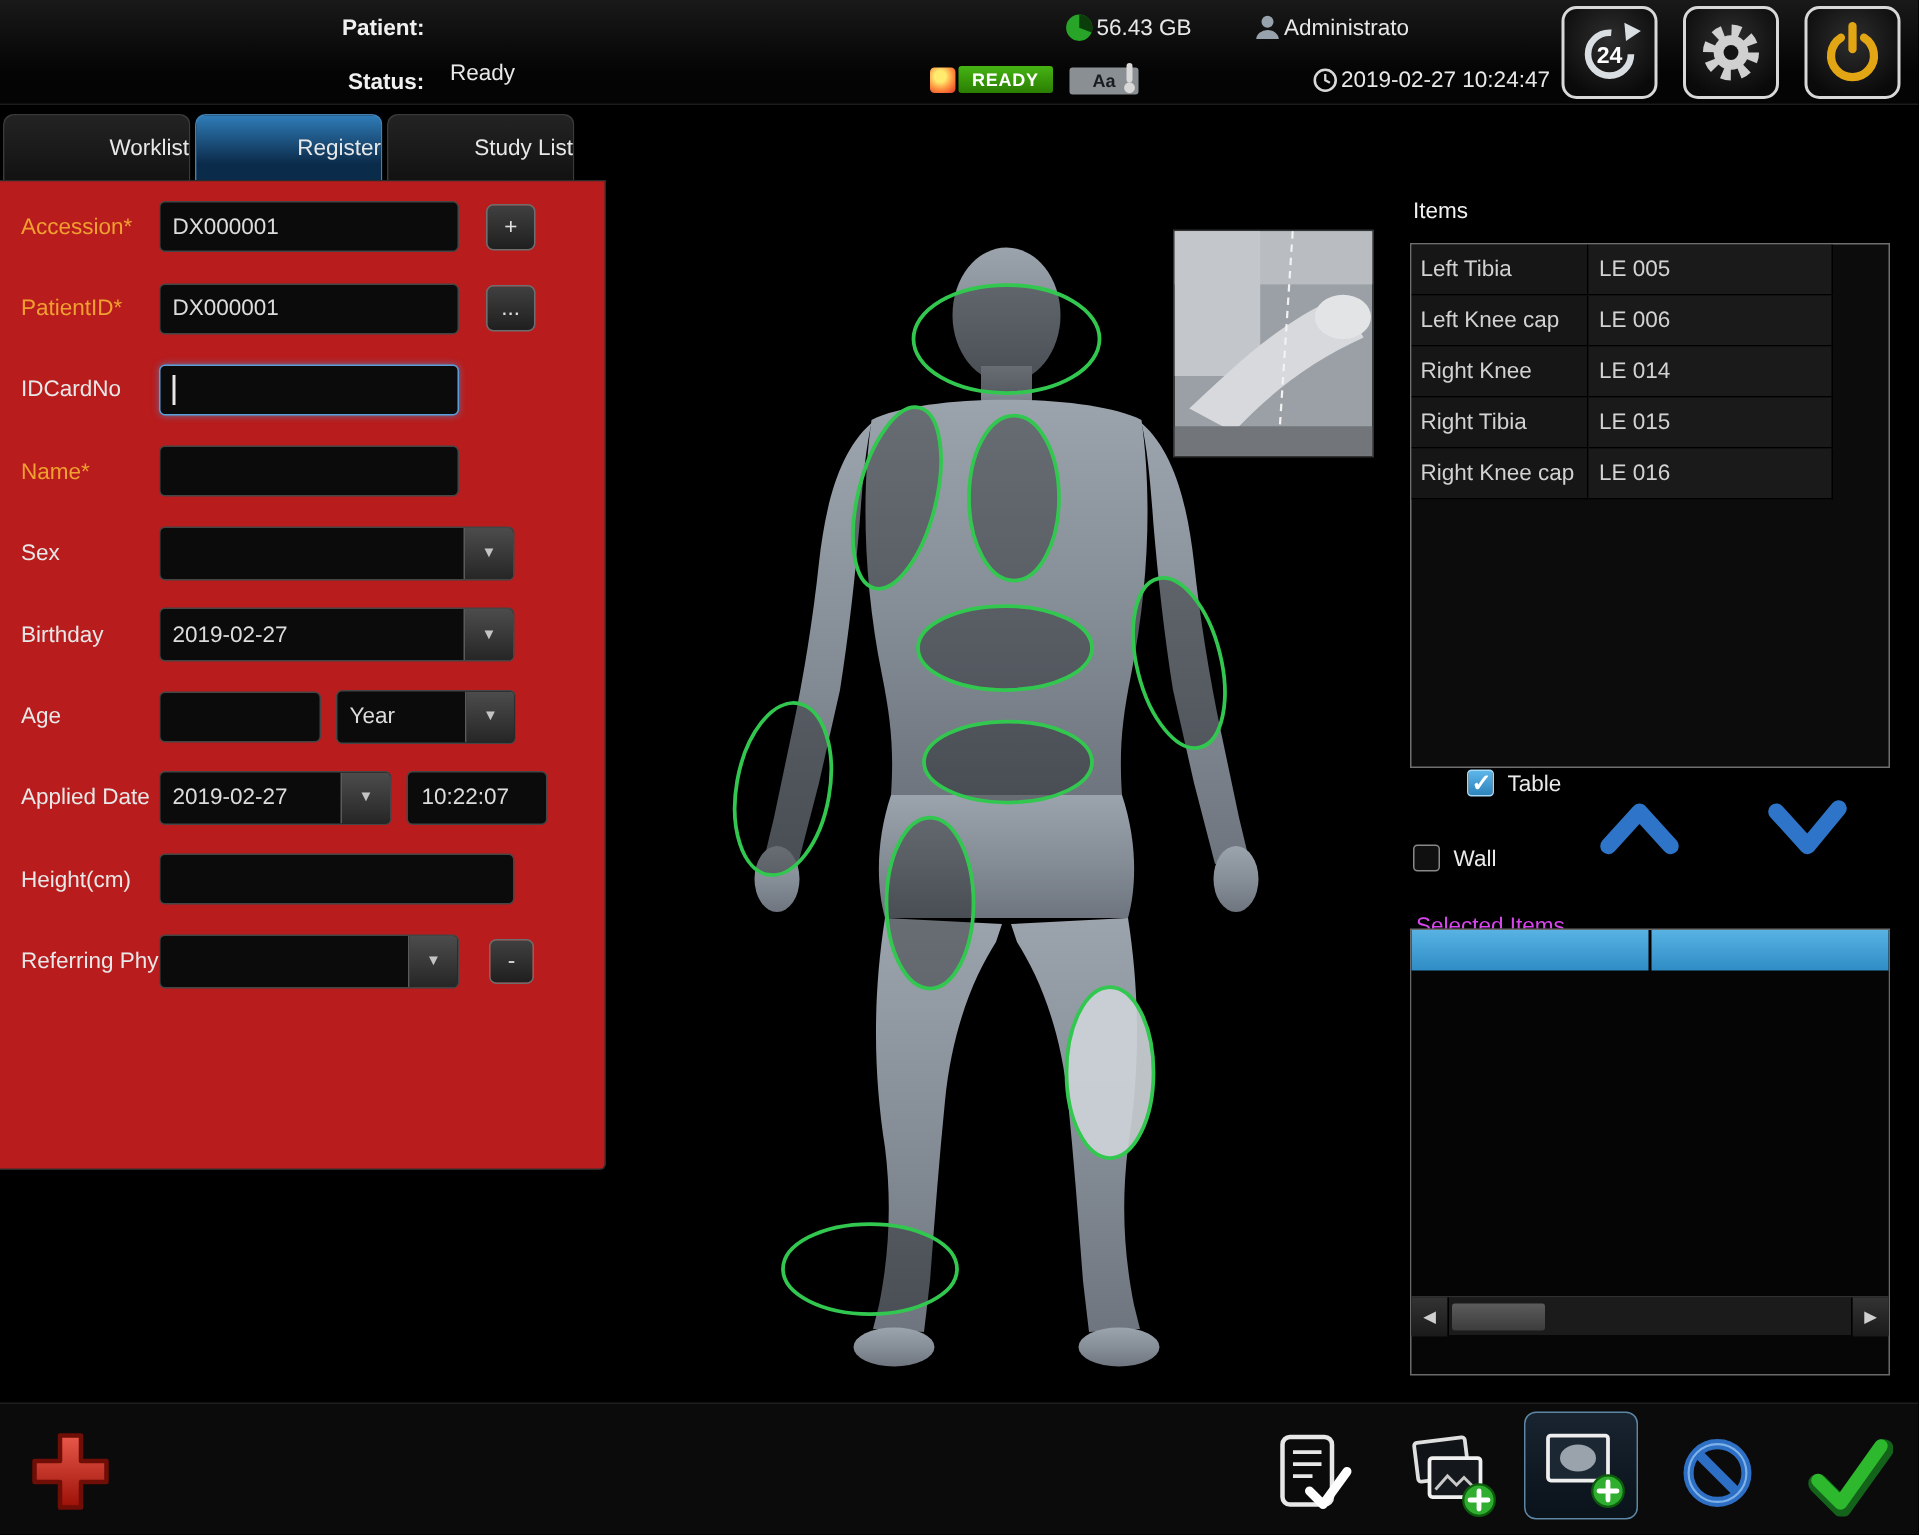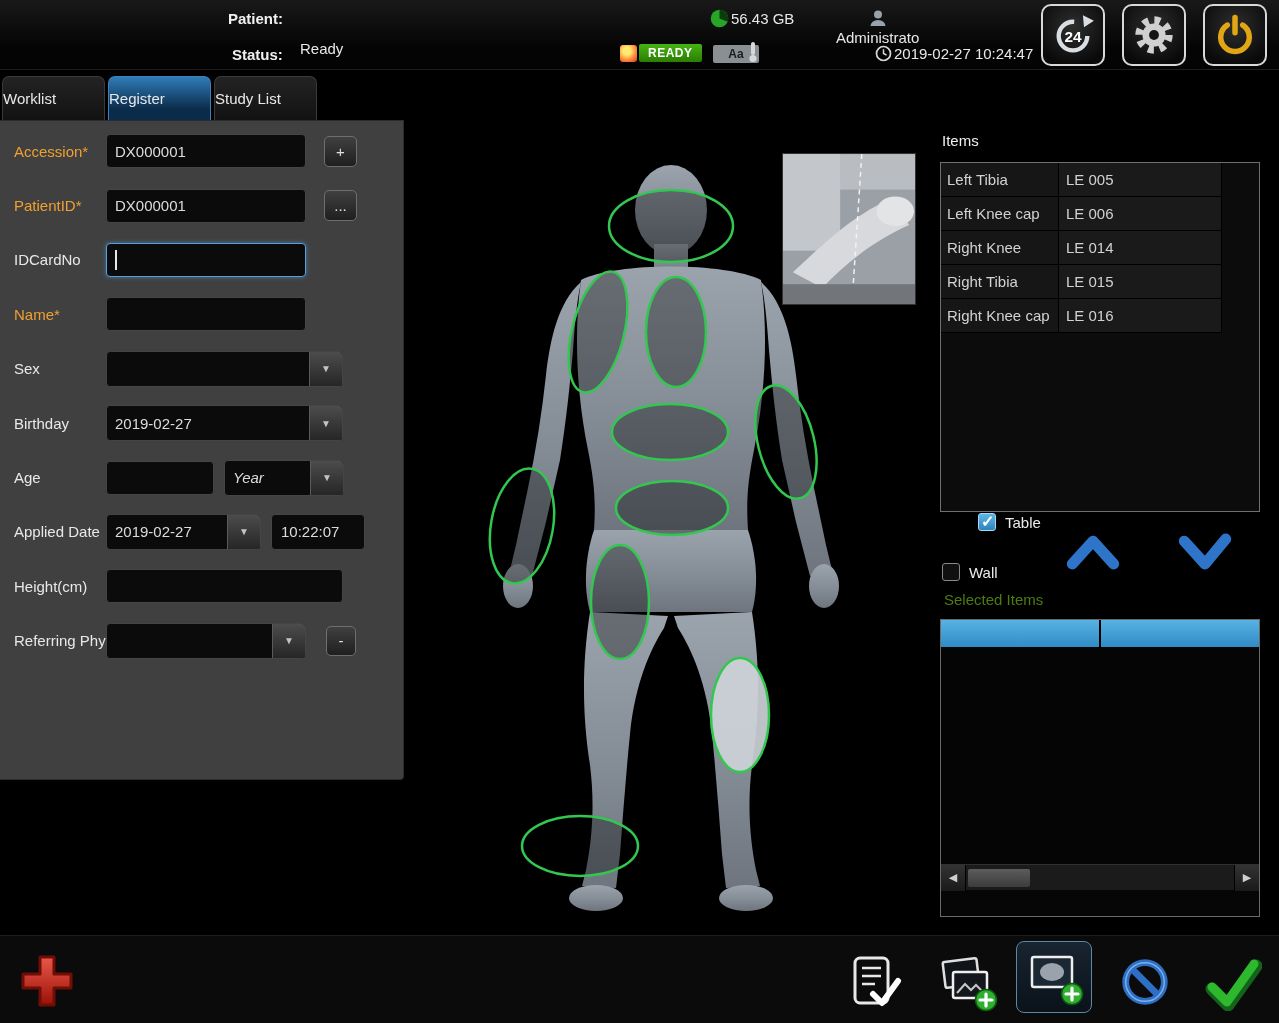--- a/index.html
+++ b/index.html
@@ -12,25 +12,25 @@
   .lbl-strong { font-size:15px; font-weight:bold; color:#f0f0f0; }
   .val-plain { font-size:15px; color:#e8e8e8; }
   .disk-group, .user-group, .clock-group, .ready-group { display:flex; align-items:center; gap:2px; }
   .ready-badge { background:linear-gradient(#46b313,#2a7e02); color:#fff; font-weight:bold; font-size:12px; padding:2px 9px; border-radius:2px; letter-spacing:.5px; }
   .aa-box { width:46px; height:18px; background:#8a8f94; color:#1a1d20; font-size:12px; font-weight:bold; text-align:center; line-height:18px; border-radius:2px; }
   .tb-buttons { position:absolute; right:12px; top:4px; display:flex; gap:17px; }
   .tb-btn { width:64px; height:62px; border:2px solid #d8d8d8; border-radius:10px; background:radial-gradient(circle at 50% 35%, #2e2e2e, #0a0a0a 80%); display:flex; align-items:center; justify-content:center; cursor:pointer; }
 
   
   .tabs { position:absolute; left:2px; top:76px; display:flex; gap:3px; }
-  .tab { width:103px; height:44px; line-height:44px; text-align:left; font-size:15px; color:#e8e8e8; background:linear-gradient(#232323,#121212); border:1px solid #3a3a3a; border-bottom:none; border-radius:7px 7px 0 0; cursor:pointer; }
+  .tab { width:125px; height:44px; line-height:44px; text-align:right; font-size:15px; color:#e8e8e8; background:linear-gradient(#232323,#121212); border:1px solid #3a3a3a; border-bottom:none; border-radius:7px 7px 0 0; cursor:pointer; }
   .tab.active { background:linear-gradient(#2f7cb8,#0b2b4a 75%); border-color:#3f80b5; }
 
   
-  .form-panel { position:absolute; left:0; top:120px; width:404px; height:660px; background:#404040; border:1px solid #2c2c2c; border-left:none; border-radius:0 0 4px 0; padding-top:3px; }
+  .form-panel { position:absolute; left:0; top:120px; width:404px; height:660px; background:#b91c1c; border:1px solid #2c2c2c; border-left:none; border-radius:0 0 4px 0; padding-top:3px; }
   .frow { height:54.4px; display:flex; align-items:center; }
   .flabel { width:106px; padding-left:14px; font-size:15px; color:#e8e8e8; white-space:nowrap; overflow:hidden; }
   .flabel.req { color:#f0a030; }
   .tinput { height:34px; background:#0b0b0b; border:1px solid #454545; border-radius:4px; color:#dcdcdc; font-size:15px; font-family:"Liberation Sans",sans-serif; padding:0 8px; outline:none; }
   .tinput.focused { border-color:#5aa0d8; box-shadow:0 0 5px rgba(70,140,200,.7); }
   .w200{width:200px} .w237{width:237px} .w108{width:108px} .w120{width:120px} .w155{width:155px} .w94{width:94px}
   .input-wrap { position:relative; display:inline-block; }
   .caret { position:absolute; left:9px; top:7px; width:1.5px; height:20px; background:#e8e8e8; }
   .select { height:36px; background:#0b0b0b; border:1px solid #454545; border-radius:4px; display:flex; align-items:center; cursor:pointer; overflow:hidden; }
   .sel-val { flex:1; font-size:15px; color:#dcdcdc; padding-left:8px; white-space:nowrap; }
@@ -50,21 +50,21 @@
   .irow { display:grid; grid-template-columns:118px 163px; height:34px; cursor:pointer; }
   .irow .c1 { background:#161616; border-right:1px solid #000; border-bottom:1px solid #000; line-height:33px; padding-left:6px; font-size:15px; color:#d2d2d2; white-space:nowrap; overflow:hidden; }
   .irow .c2 { background:#1a1a1a; border-right:1px solid #000; border-bottom:1px solid #000; line-height:33px; padding-left:7px; font-size:15px; color:#d2d2d2; white-space:nowrap; overflow:hidden; }
   .irow.sel .c1, .irow.sel .c2 { background:#47a4d8; color:#06202e; }
   .cb-row { position:absolute; display:flex; align-items:center; gap:9px; cursor:pointer; }
   .cb { width:18px; height:18px; border:1px solid #888; background:#101010; border-radius:3px; position:relative; }
   .cb.checked { background:linear-gradient(#5db6ea,#2d84bc); border-color:#a6d7f4; }
   .cb.checked::after { content:"✓"; position:absolute; left:2px; top:-2px; color:#fff; font-size:16px; font-weight:bold; }
   .cb-label { font-size:15px; color:#eaeaea; }
   .arrow-btn { position:absolute; width:62px; height:48px; cursor:pointer; }
-  .sel-items-title { position:absolute; left:12px; top:469px; font-size:15px; color:#4d7c0f; }
+  .sel-items-title { position:absolute; left:12px; top:487px; font-size:15px; color:#d946ef; }
   .sel-table { position:absolute; left:8px; top:497px; width:320px; height:298px; background:#060606; border:1px solid #6a6a6a; }
   .sel-header { display:flex; gap:2px; background:#000; height:27px; }
   .sel-hcell { flex:1; background:linear-gradient(#58b2e3,#2f8cc5); }
   .sel-body { height:217px; background:#050505; }
   .hscroll { height:26px; background:#131313; border-top:1px solid #303030; display:flex; align-items:center; }
   .hs-btn { width:25px; height:26px; background:linear-gradient(#333,#1a1a1a); border-right:1px solid #000; color:#cfcfcf; font-size:11px; display:flex; align-items:center; justify-content:center; cursor:pointer; }
   .hs-btn.right { border-left:1px solid #000; border-right:none; }
   .hs-track { flex:1; height:100%; background:#1b1b1b; position:relative; }
   .hs-thumb { position:absolute; left:2px; top:4px; width:62px; height:18px; background:linear-gradient(#5c5c5c,#3c3c3c); border-radius:2px; cursor:pointer; }
 
@@ -82,21 +82,21 @@
     <span class="abs lbl-strong" style="left:228px; top:10px;">Patient:</span>
 
     <div class="abs disk-group" style="left:710px; top:9px;">
       <svg width="19" height="19" viewBox="0 0 18 18">
           <circle cx="9" cy="9" r="8.3" fill="#28a428"></circle>
           <path d="M9 9 L9 0.7 A8.3 8.3 0 0 1 16.8 12 Z" fill="#0b3d0b"></path>
         </svg>
       <span class="val-plain">56.43 GB</span>
     </div>
 
-    <div class="abs user-group" style="left:836px; top:9px;flex-direction:column;">
+    <div class="abs user-group" style="left:836px; top:9px;">
       <svg width="18" height="18" viewBox="0 0 18 18">
           <circle cx="9" cy="5.5" r="4" fill="#98a2ac"></circle>
           <path d="M1.5 17 a7.5 6 0 0 1 15 0 Z" fill="#98a2ac"></path>
         </svg>
       <span class="val-plain">Administrato</span>
     </div>
 
     <span class="abs lbl-strong" style="left:232px; top:46px;">Status:</span>
     <span class="abs val-plain" style="left:300px; top:40px;">Ready</span>
 
@@ -189,21 +189,21 @@
       <span class="flabel">Birthday</span>
       <div class="select w237">
         <span class="sel-val">2019-02-27</span>
         <span class="sel-arrow">▼</span>
       </div>
     </div>
 
     <div class="frow">
       <span class="flabel">Age</span>
       <input class="tinput w108" value="" style="">
-      <div class="select w120" style="margin-left:10px;font-style:italic;">
+      <div class="select w120" style="margin-left:10px;">
         <span class="sel-val">Year</span>
         <span class="sel-arrow">▼</span>
       </div>
     </div>
 
     <div class="frow">
       <span class="flabel">Applied Date</span>
       <div class="select w155">
         <span class="sel-val">2019-02-27</span>
         <span class="sel-arrow">▼</span>

